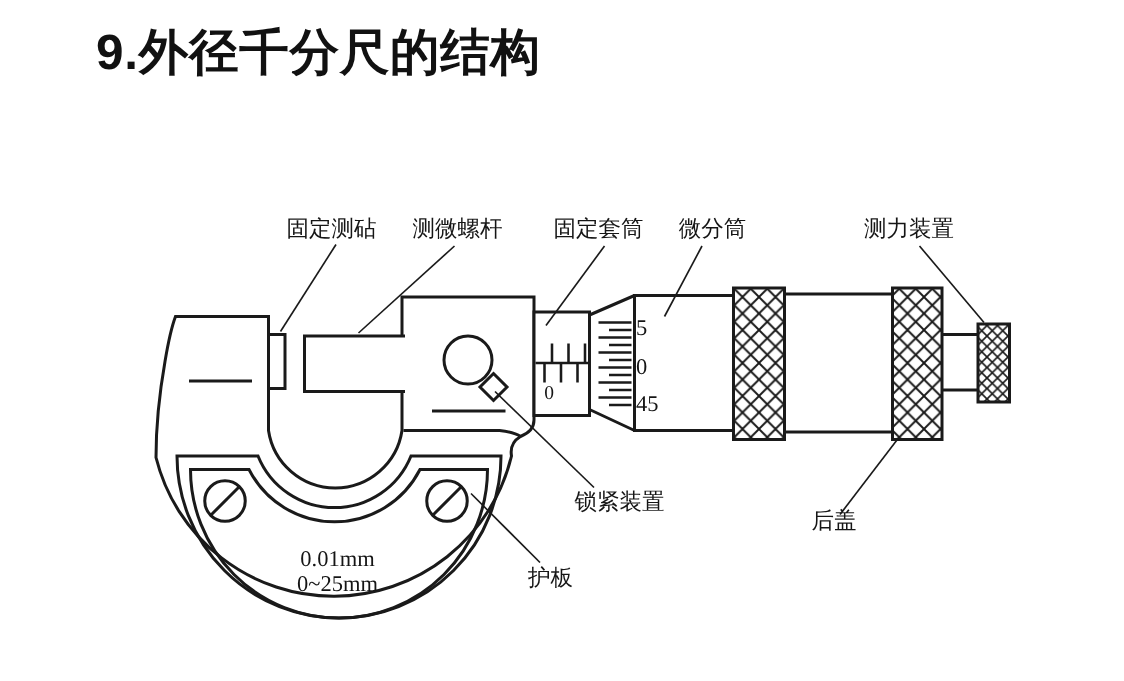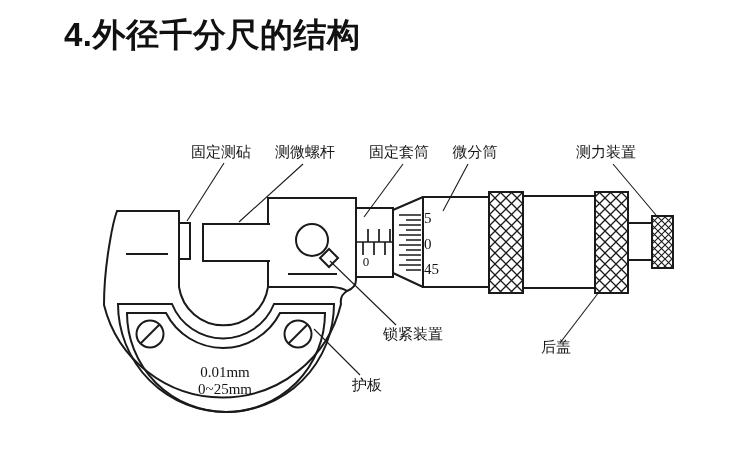--- a/index.html
+++ b/index.html
@@ -13,21 +13,21 @@
   svg .small{font-family:"Liberation Serif","DejaVu Serif",serif;font-size:13px;fill:#151515;}
   .shape{fill:#ffffff;stroke:#1a1a1a;stroke-width:2;}
   .edge{fill:none;stroke:#1a1a1a;stroke-width:2;}
   .thin{fill:none;stroke:#1a1a1a;stroke-width:1.7;}
   .leader{fill:none;stroke:#1a1a1a;stroke-width:1.1;}
 </style>
 </head>
 <body>
 
 <div class="page">
-  <h1 class="title">4.外径千分尺的结构</h1>
+  <h1 class="title">9.外径千分尺的结构</h1>
 
   <svg class="diagram" width="749" height="454" viewBox="0 0 749 454">
     <defs>
       <pattern id="knurlBig" width="11" height="11" patternUnits="userSpaceOnUse">
         <path d="M0,0 L11,11 M11,0 L0,11" stroke="#1a1a1a" stroke-width="1.3" fill="none"></path>
       </pattern>
       <pattern id="knurlSmall" width="7" height="7" patternUnits="userSpaceOnUse">
         <path d="M0,0 L7,7 M7,0 L0,7" stroke="#1a1a1a" stroke-width="1.1" fill="none"></path>
       </pattern>
     </defs>

